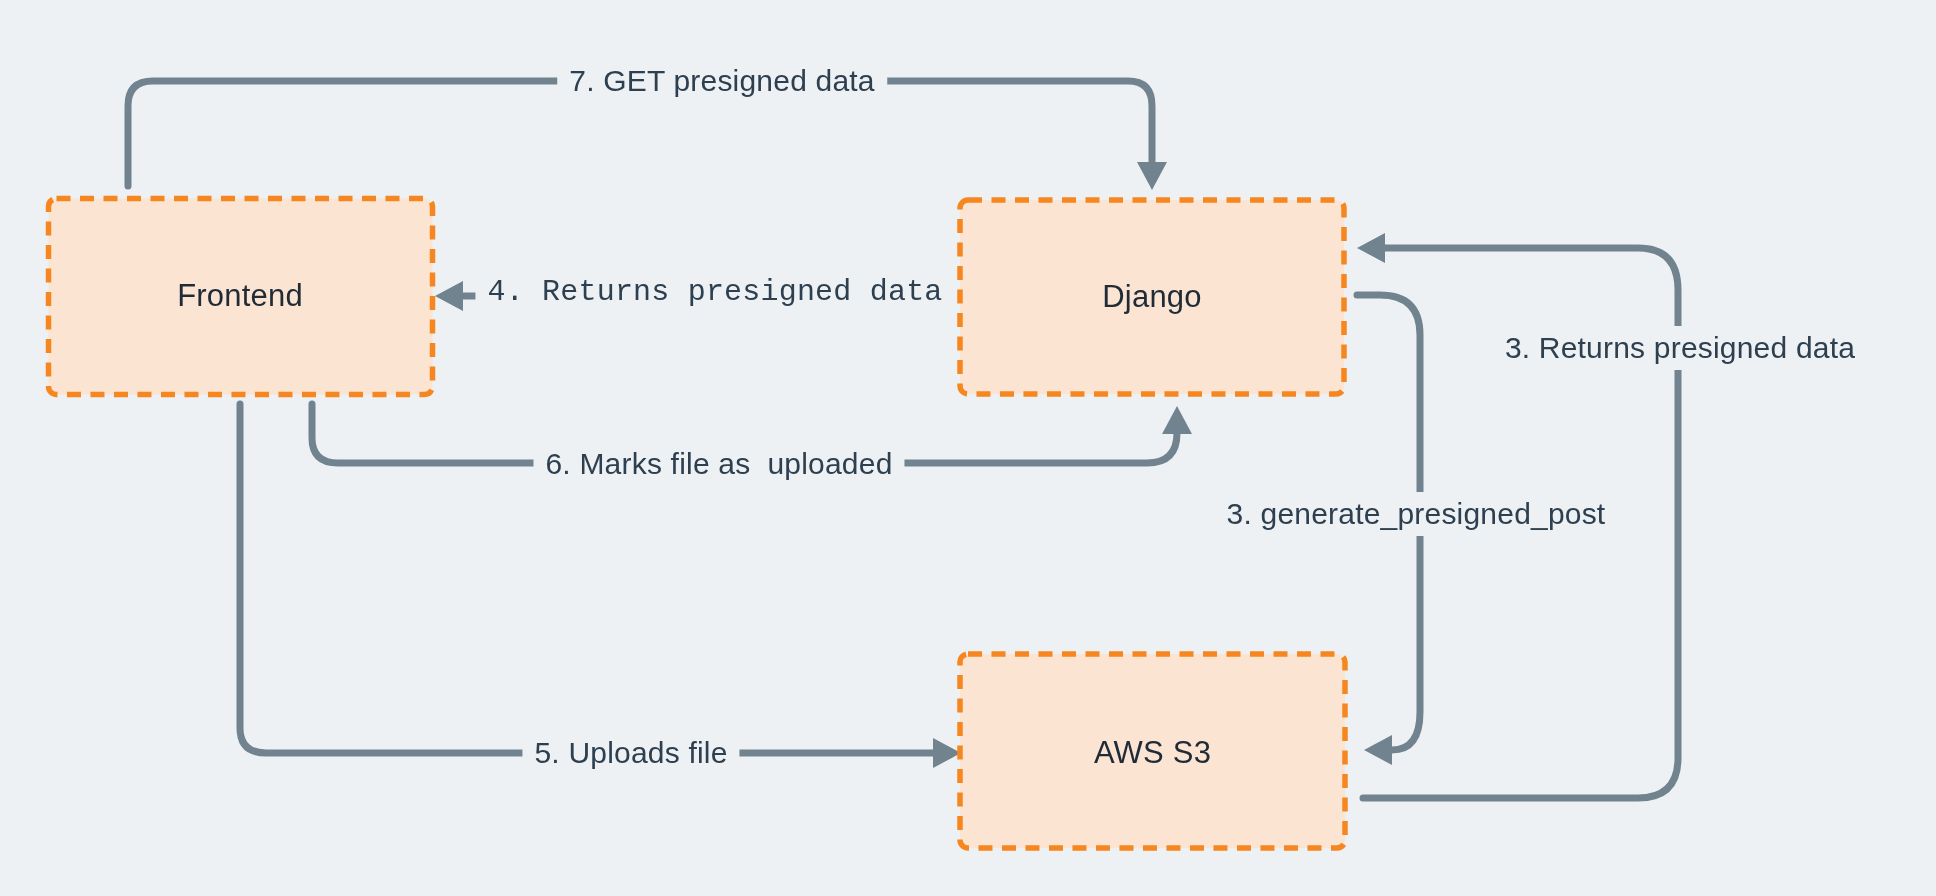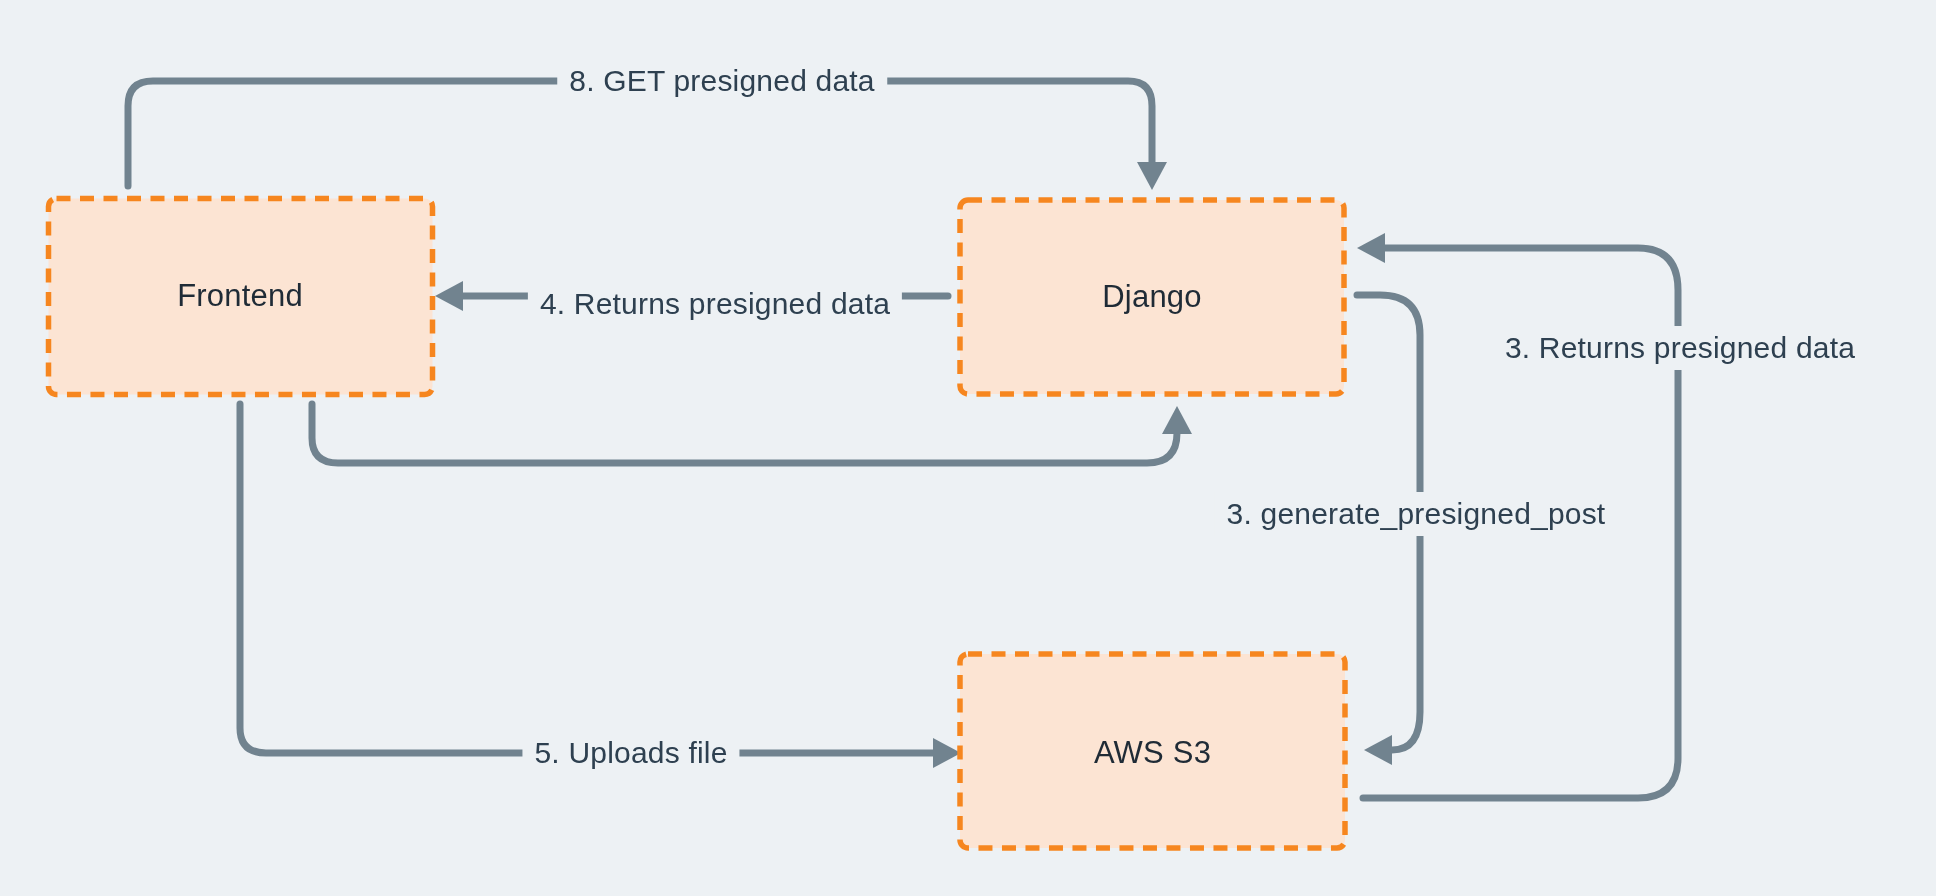--- a/index.html
+++ b/index.html
@@ -71,19 +71,20 @@
 
     <rect class="node-box" x="48.5" y="198.5" width="384" height="196" rx="8"></rect>
     <rect class="node-box" x="960" y="200" width="384" height="194" rx="8"></rect>
     <rect class="node-box" x="960" y="654" width="385" height="194" rx="8"></rect>
   </svg>
 
   <div class="node-label" style="left:48px;top:198px;width:384px;height:196px;">Frontend</div>
   <div class="node-label" style="left:960px;top:200px;width:384px;height:194px;">Django</div>
   <div class="node-label" style="left:960px;top:656px;width:385px;height:194px;">AWS S3</div>
 
-  <div class="edge-label" style="left:722px;top:81px;">8. GET presigned data</div>
+  <div class="edge-label" style="left:722px;top:81px;">7. GET presigned data</div>
   <div class="edge-label" style="left:1416px;top:514px;">3. generate_presigned_post</div>
   <div class="edge-label" style="left:1680px;top:348px;text-align:right;">3. Returns presigned data</div>
-  <div class="edge-label" style="left:715px;top:304px;">4. Returns presigned data</div>
+  <div class="edge-label" style="left:715px;top:292px;font-family:Liberation Mono, monospace;">4. Returns presigned data</div>
   <div class="edge-label" style="left:631px;top:753px;text-align:center;">5. Uploads file</div>
+  <div class="edge-label" style="left:719px;top:464px;">6. Marks file as  uploaded</div>
 
 </div>
 
 </body></html>

